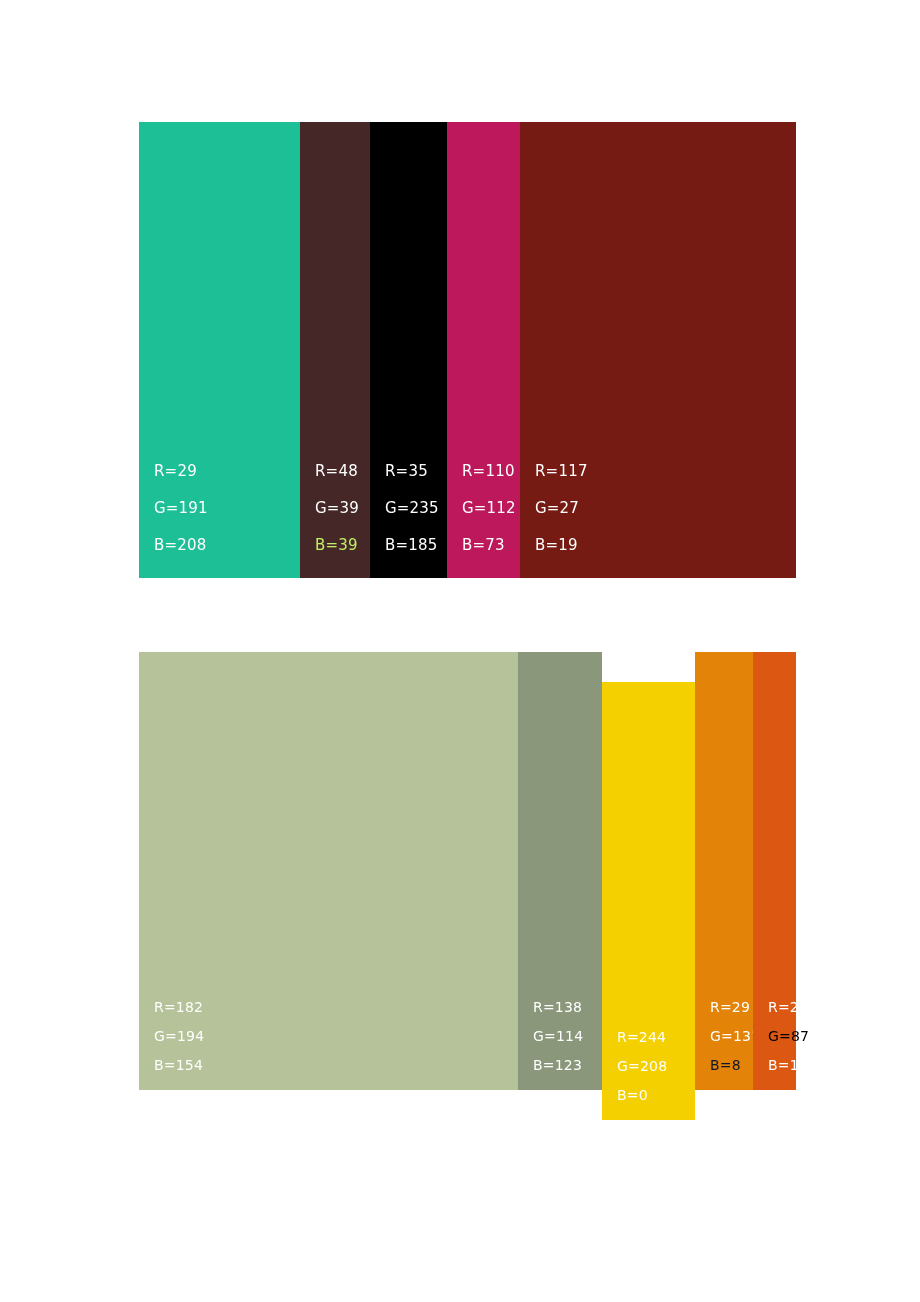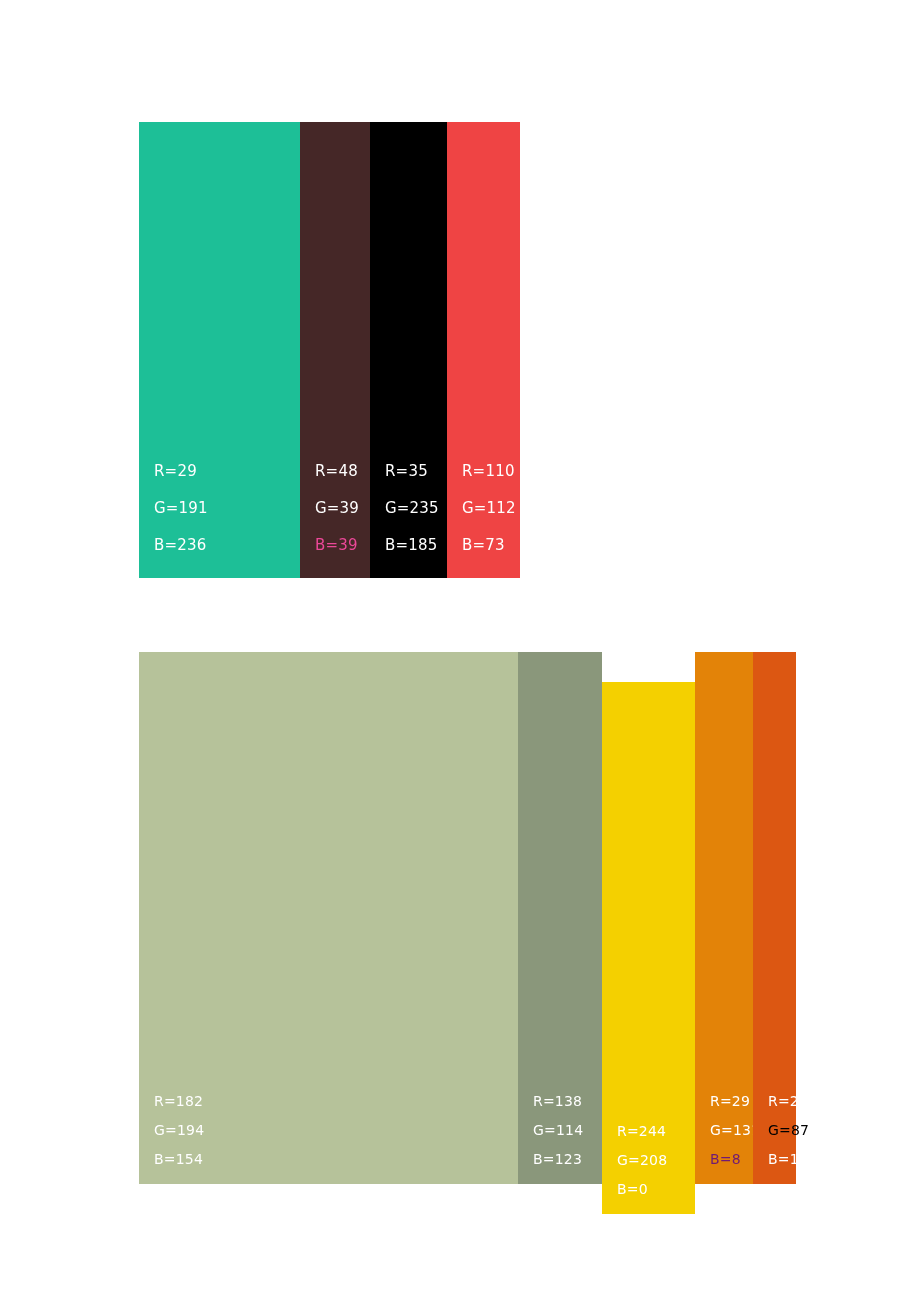--- a/index.html
+++ b/index.html
@@ -25,21 +25,21 @@
     left: 139px;
     top: 122px;
     width: 657px;
     height: 456px;
   }
 
   #palette-2 {
     left: 139px;
     top: 652px;
     width: 657px;
-    height: 532px;
+    height: 438px;
   }
 
   .swatch {
     position: relative;
     height: 100%;
     box-sizing: border-box;
   }
 
   .swatch-labels {
     position: absolute;
@@ -72,42 +72,49 @@
   }
 </style>
 </head>
 <body>
 
 <div class="palette" id="palette-1">
     <div class="swatch" style="background: rgb(29, 191, 151); width: 161px; flex: 0 0 161px;">
       <div class="swatch-labels">
         <div class="swatch-label" style="color: rgb(255, 255, 255);">R=29</div>
         <div class="swatch-label" style="color: rgb(255, 255, 255);">G=191</div>
-        <div class="swatch-label" style="color: rgb(255, 255, 255);">B=236</div>
+        <div class="swatch-label" style="color: rgb(255, 255, 255);">B=208</div>
       </div>
     </div>
     <div class="swatch" style="background: rgb(69, 39, 39); width: 70px; flex: 0 0 70px;">
       <div class="swatch-labels">
         <div class="swatch-label" style="color: rgb(255, 255, 255);">R=48</div>
         <div class="swatch-label" style="color: rgb(255, 255, 255);">G=39</div>
-        <div class="swatch-label" style="color: #ec4899;">B=39</div>
+        <div class="swatch-label" style="color: #bef264;">B=39</div>
       </div>
     </div>
     <div class="swatch" style="background: #000000; width: 77px; flex: 0 0 77px;">
       <div class="swatch-labels">
         <div class="swatch-label" style="color: rgb(255, 255, 255);">R=35</div>
         <div class="swatch-label" style="color: rgb(255, 255, 255);">G=235</div>
         <div class="swatch-label" style="color: rgb(255, 255, 255);">B=185</div>
       </div>
     </div>
-    <div class="swatch" style="background: #ef4444; width: 73px; flex: 0 0 73px;">
+    <div class="swatch" style="background: #be185d; width: 73px; flex: 0 0 73px;">
       <div class="swatch-labels">
         <div class="swatch-label" style="color: rgb(255, 255, 255);">R=110</div>
         <div class="swatch-label" style="color: rgb(255, 255, 255);">G=112</div>
         <div class="swatch-label" style="color: rgb(255, 255, 255);">B=73</div>
+      </div>
+    </div>
+    <div class="swatch" style="background: rgb(117, 27, 19); width: 276px; flex: 0 0 276px;">
+      <div class="swatch-labels">
+        <div class="swatch-label" style="color: rgb(255, 255, 255);">R=117</div>
+        <div class="swatch-label" style="color: rgb(255, 255, 255);">G=27</div>
+        <div class="swatch-label" style="color: rgb(255, 255, 255);">B=19</div>
       </div>
     </div>
   </div>
 <div class="palette" id="palette-2">
     <div class="swatch" style="background: rgb(182, 194, 154); width: 379px; flex: 0 0 379px;">
       <div class="swatch-labels">
         <div class="swatch-label" style="color: rgb(255, 255, 255);">R=182</div>
         <div class="swatch-label" style="color: rgb(255, 255, 255);">G=194</div>
         <div class="swatch-label" style="color: rgb(255, 255, 255);">B=154</div>
       </div>
@@ -123,21 +130,21 @@
       <div class="swatch-labels">
         <div class="swatch-label" style="color: rgb(255, 255, 255);">R=244</div>
         <div class="swatch-label" style="color: rgb(255, 255, 255);">G=208</div>
         <div class="swatch-label" style="color: rgb(255, 255, 255);">B=0</div>
       </div>
     </div>
     <div class="swatch" style="background: rgb(227, 131, 8); width: 58px; flex: 0 0 58px;">
       <div class="swatch-labels">
         <div class="swatch-label" style="color: rgb(255, 255, 255);">R=29</div>
         <div class="swatch-label" style="color: rgb(255, 255, 255);">G=131</div>
-        <div class="swatch-label" style="color: #701a75;">B=8</div>
+        <div class="swatch-label" style="color: #0f172a;">B=8</div>
       </div>
     </div>
     <div class="swatch" style="background: rgb(220, 87, 18); width: 43px; flex: 0 0 43px;">
       <div class="swatch-labels">
         <div class="swatch-label" style="color: rgb(255, 255, 255);">R=220</div>
         <div class="swatch-label" style="color: #000000;">G=87</div>
         <div class="swatch-label" style="color: rgb(255, 255, 255);">B=18</div>
       </div>
     </div>
   </div>

